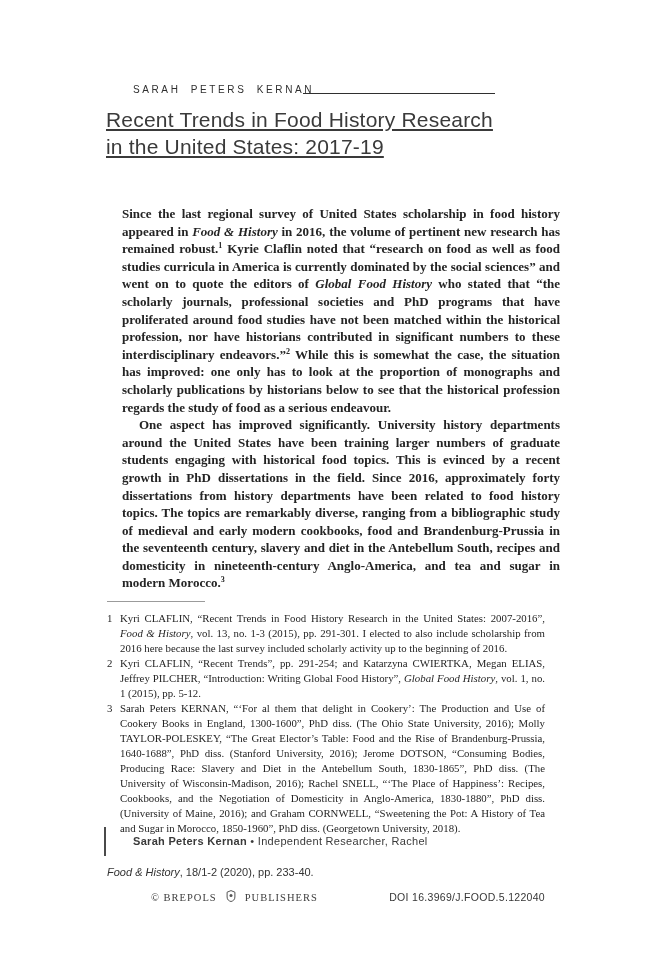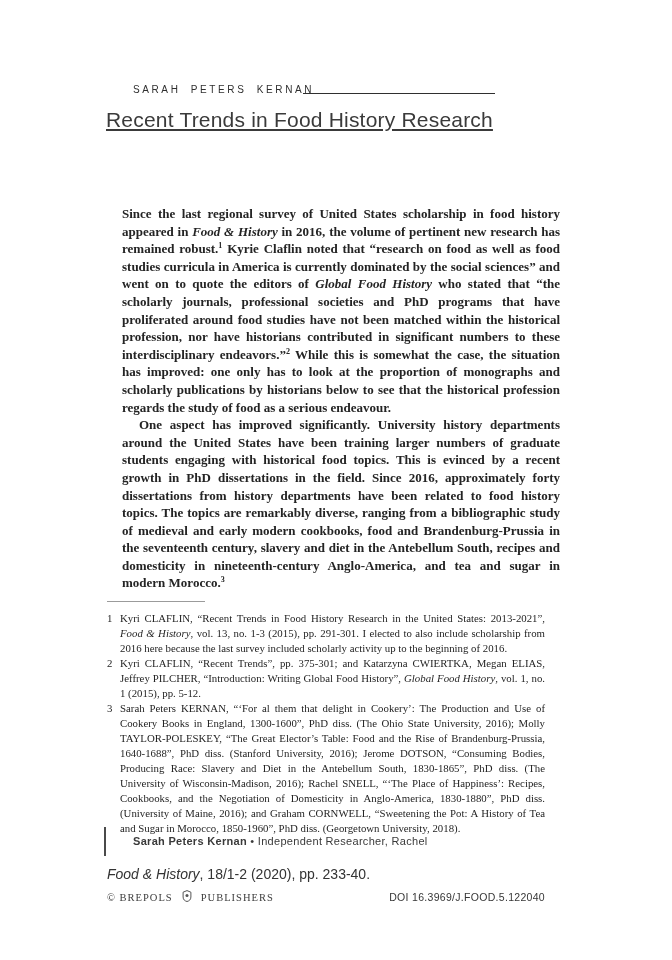--- a/index.html
+++ b/index.html
@@ -82,40 +82,41 @@
     font-family: "Liberation Sans", sans-serif;
     font-size: 11px;
     letter-spacing: 0.3px;
     color: #3a3a3a;
     margin: 0;
   }
   .journal {
     position: absolute;
     left: 107px; top: 866px;
     font-family: "Liberation Sans", sans-serif;
-    font-size: 14px;
+    font-size: 11px;
     color: #333333;
     margin: 0;
   }
   .imprint {
     position: absolute;
     left: 107px; top: 890px;
     width: 438px;
     display: flex;
     justify-content: space-between;
     align-items: center;
   }
   .imprint-left {
     font-family: "Liberation Serif", serif;
     font-size: 10.5px;
     letter-spacing: 1px;
     color: #3c3c3c;
     display: flex;
     align-items: center;
     gap: 9px;
+    margin-left: 44px;
   }
   .imprint-right {
     font-family: "Liberation Sans", sans-serif;
     font-size: 10.5px;
     letter-spacing: 0.3px;
     color: #363636;
   }
   .device-icon { display: inline-block; }
   i { font-style: italic; }
   b { font-weight: bold; }
@@ -123,37 +124,38 @@
 </head>
 <body>
 
 <div class="page">
 
   <span class="author">SARAH PETERS KERNAN</span>
   <span class="header-rule"></span>
 
   <h1 class="title">
     <span>Recent Trends in Food History Research</span><br>
+    <span>in the United States: 2017-19</span>
   </h1>
 
   <main class="body-text">
     <p><span>Since the last regional survey of United States scholarship in food history appeared in </span><i>Food &amp; History</i><span> in 2016, the volume of pertinent new research has remained robust.</span><sup>1</sup><span> Kyrie Claflin noted that “research on food as well as food studies curricula in America is currently dominated by the social sciences” and went on to quote the editors of </span><i>Global Food History</i><span> who stated that “the scholarly journals, professional societies and PhD programs that have proliferated around food studies have not been matched within the historical profession, nor have historians contributed in significant numbers to these interdisciplinary endeavors.”</span><sup>2</sup><span> While this is somewhat the case, the situation has improved: one only has to look at the proportion of monographs and scholarly publications by historians below to see that the historical profession regards the study of food as a serious endeavour.</span></p>
     <p class="indent"><span>One aspect has improved significantly. University history departments around the United States have been training larger numbers of graduate students engaging with historical food topics. This is evinced by a recent growth in PhD dissertations in the field. Since 2016, approximately forty dissertations from history departments have been related to food history topics. The topics are remarkably diverse, ranging from a bibliographic study of medieval and early modern cookbooks, food and Brandenburg-Prussia in the seventeenth century, slavery and diet in the Antebellum South, recipes and domesticity in nineteenth-century Anglo-America, and tea and sugar in modern Morocco.</span><sup>3</sup></p>
   </main>
 
   <div class="fn-rule"></div>
 
   <section class="footnotes">
     <div class="footnote">
       <span class="fn-num">1</span>
-      <span class="fn-text"><span>Kyri CLAFLIN, “Recent Trends in Food History Research in the United States: 2013-2021”, </span><i>Food &amp; History</i><span>, vol. 13, no. 1-3 (2015), pp. 291-301. I elected to also include scholarship from 2016 here because the last survey included scholarly activity up to the beginning of 2016.</span></span>
+      <span class="fn-text"><span>Kyri CLAFLIN, “Recent Trends in Food History Research in the United States: 2007-2016”, </span><i>Food &amp; History</i><span>, vol. 13, no. 1-3 (2015), pp. 291-301. I elected to also include scholarship from 2016 here because the last survey included scholarly activity up to the beginning of 2016.</span></span>
     </div>
     <div class="footnote">
       <span class="fn-num">2</span>
-      <span class="fn-text"><span>Kyri CLAFLIN, “Recent Trends”, pp. 375-301; and Katarzyna CWIERTKA, Megan ELIAS, Jeffrey PILCHER, “Introduction: Writing Global Food History”, </span><i>Global Food History</i><span>, vol. 1, no. 1 (2015), pp. 5-12.</span></span>
+      <span class="fn-text"><span>Kyri CLAFLIN, “Recent Trends”, pp. 291-254; and Katarzyna CWIERTKA, Megan ELIAS, Jeffrey PILCHER, “Introduction: Writing Global Food History”, </span><i>Global Food History</i><span>, vol. 1, no. 1 (2015), pp. 5-12.</span></span>
     </div>
     <div class="footnote">
       <span class="fn-num">3</span>
       <span class="fn-text"><span>Sarah Peters KERNAN, “‘For al them that delight in Cookery’: The Production and Use of Cookery Books in England, 1300-1600”, PhD diss. (The Ohio State University, 2016); Molly TAYLOR-POLESKEY, “The Great Elector’s Table: Food and the Rise of Brandenburg-Prussia, 1640-1688”, PhD diss. (Stanford University, 2016); Jerome DOTSON, “Consuming Bodies, Producing Race: Slavery and Diet in the Antebellum South, 1830-1865”, PhD diss. (The University of Wisconsin-Madison, 2016); Rachel SNELL, “‘The Place of Happiness’: Recipes, Cookbooks, and the Negotiation of Domesticity in Anglo-America, 1830-1880”, PhD diss. (University of Maine, 2016); and Graham CORNWELL, “Sweetening the Pot: A History of Tea and Sugar in Morocco, 1850-1960”, PhD diss. (Georgetown University, 2018).</span></span>
     </div>
   </section>
 
   <span class="aff-bar"></span>
   <p class="affiliation"><b>Sarah Peters Kernan</b><span> • Independent Researcher, Rachel</span></p>
 

